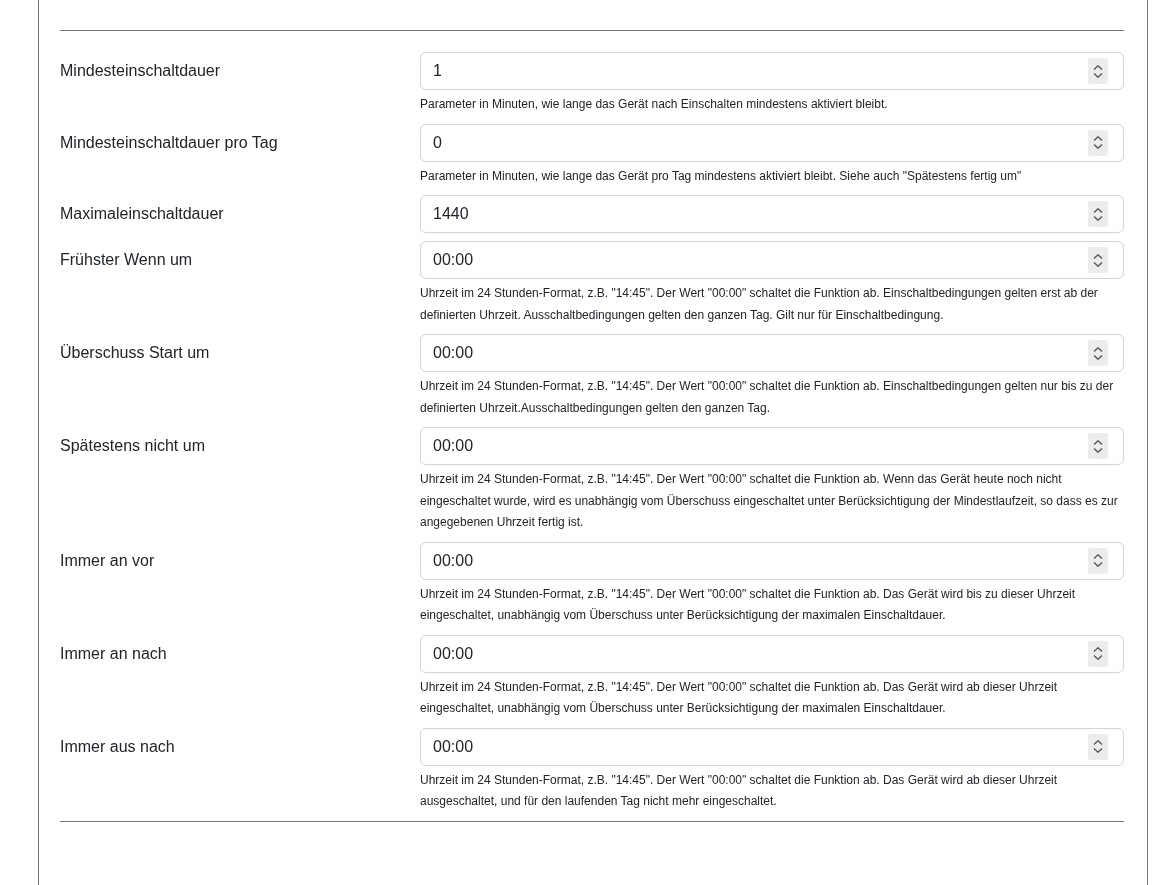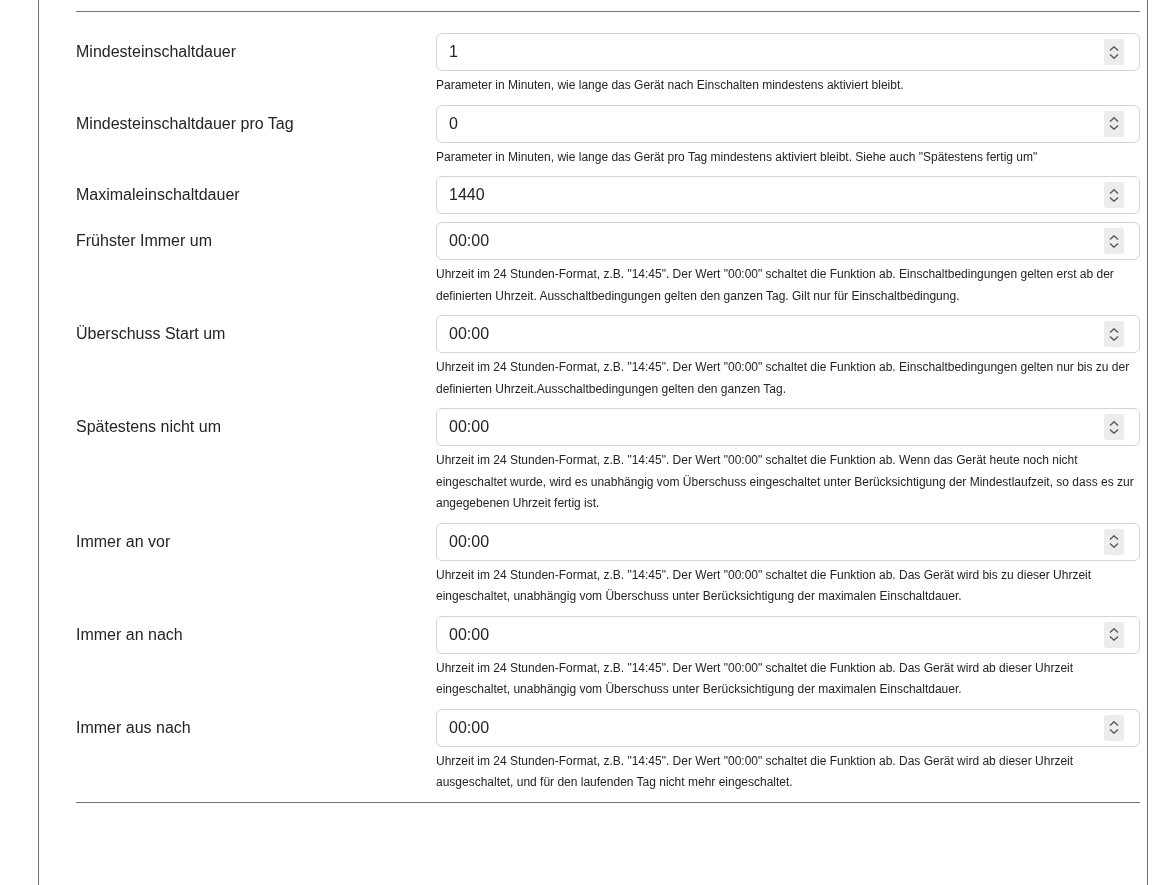--- a/index.html
+++ b/index.html
@@ -20,24 +20,23 @@
     top: 0;
     bottom: 0;
     width: 1px;
     background: #70757a;
   }
   .v-border.left  { left: 38px; }
   .v-border.right { left: 1147px; }
   .content {
     position: absolute;
     left: 60px;
-    top: 0;
+    top: 12px;
     width: 1064px;
-    padding-top: 11px;
-    margin-left: 16px;
+    padding-top: 18px;
   }
   .divider {
     border: 0;
     border-top: 1px solid #70757a;
     height: 0;
     width: 100%;
   }
   .divider.top    { margin-bottom: 21px; }
   .divider.bottom { margin-top: 6px; }
   .form-row {
@@ -153,21 +152,21 @@
           </svg>
           <svg width="10" height="5" viewBox="0 0 10 5">
             <polyline points="1,0.5 5,4.2 9,0.5" fill="none" stroke="#54575d" stroke-width="1.4"></polyline>
           </svg>
         </div>
       </div>
     </div>
   </div>
 
   <div class="form-row">
-    <label class="col-label">Frühster Immer um</label>
+    <label class="col-label">Frühster Wenn um</label>
     <div class="col-field">
       <div class="input-wrap">
         <input class="form-input" type="text" value="00:00" style="">
         <div class="spinner" hidden="">
           <svg width="10" height="5" viewBox="0 0 10 5">
             <polyline points="1,4.5 5,0.8 9,4.5" fill="none" stroke="#54575d" stroke-width="1.4"></polyline>
           </svg>
           <svg width="10" height="5" viewBox="0 0 10 5">
             <polyline points="1,0.5 5,4.2 9,0.5" fill="none" stroke="#54575d" stroke-width="1.4"></polyline>
           </svg>

